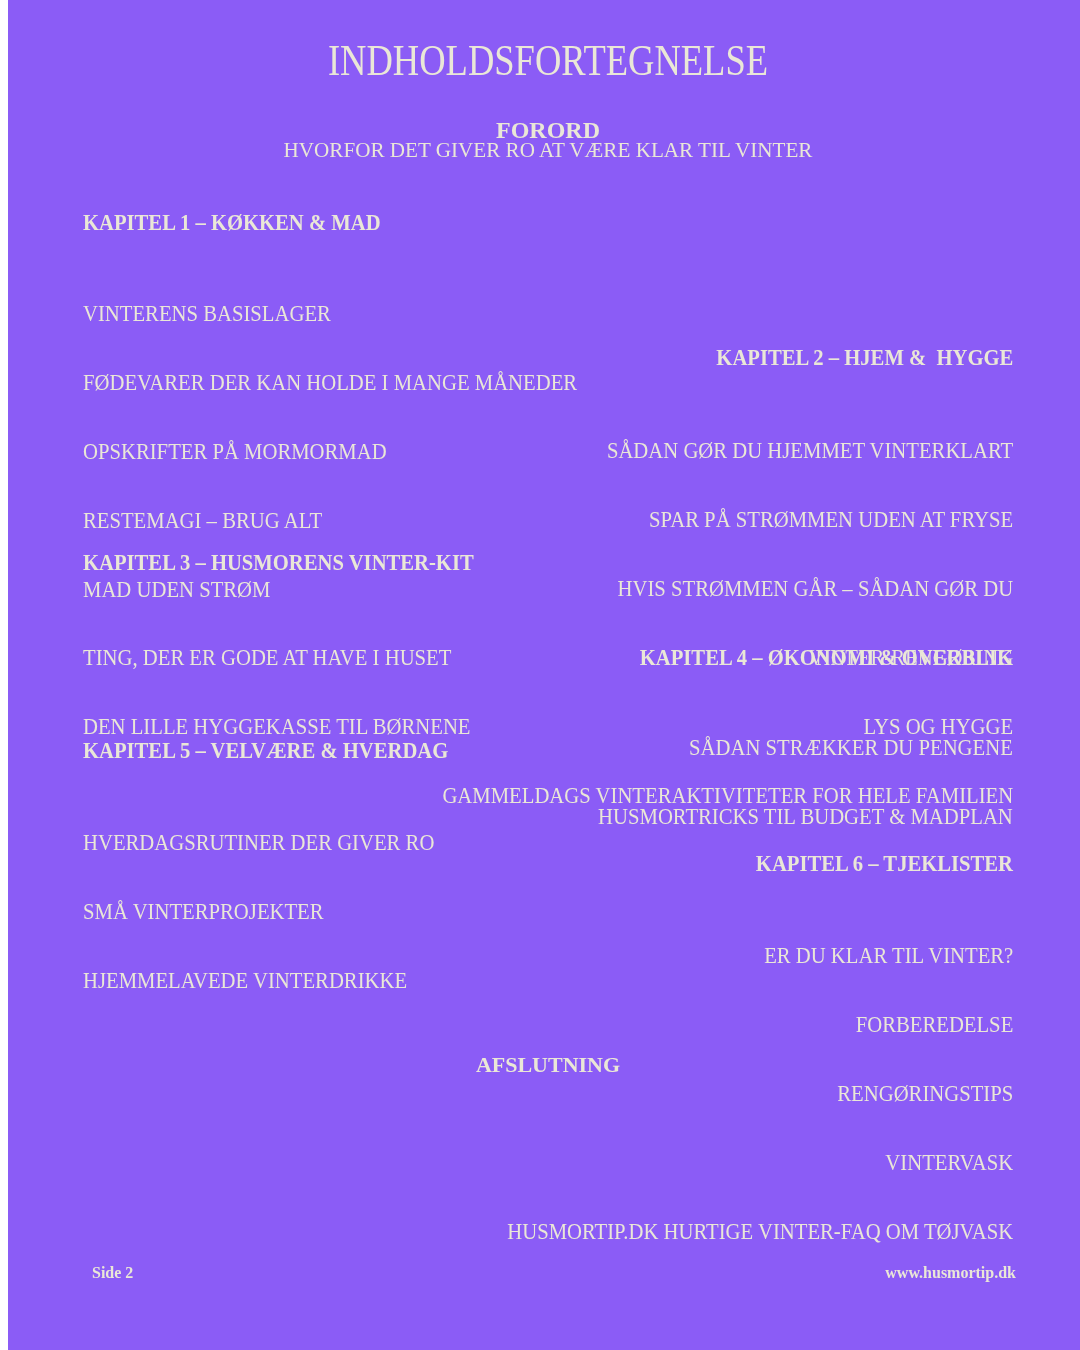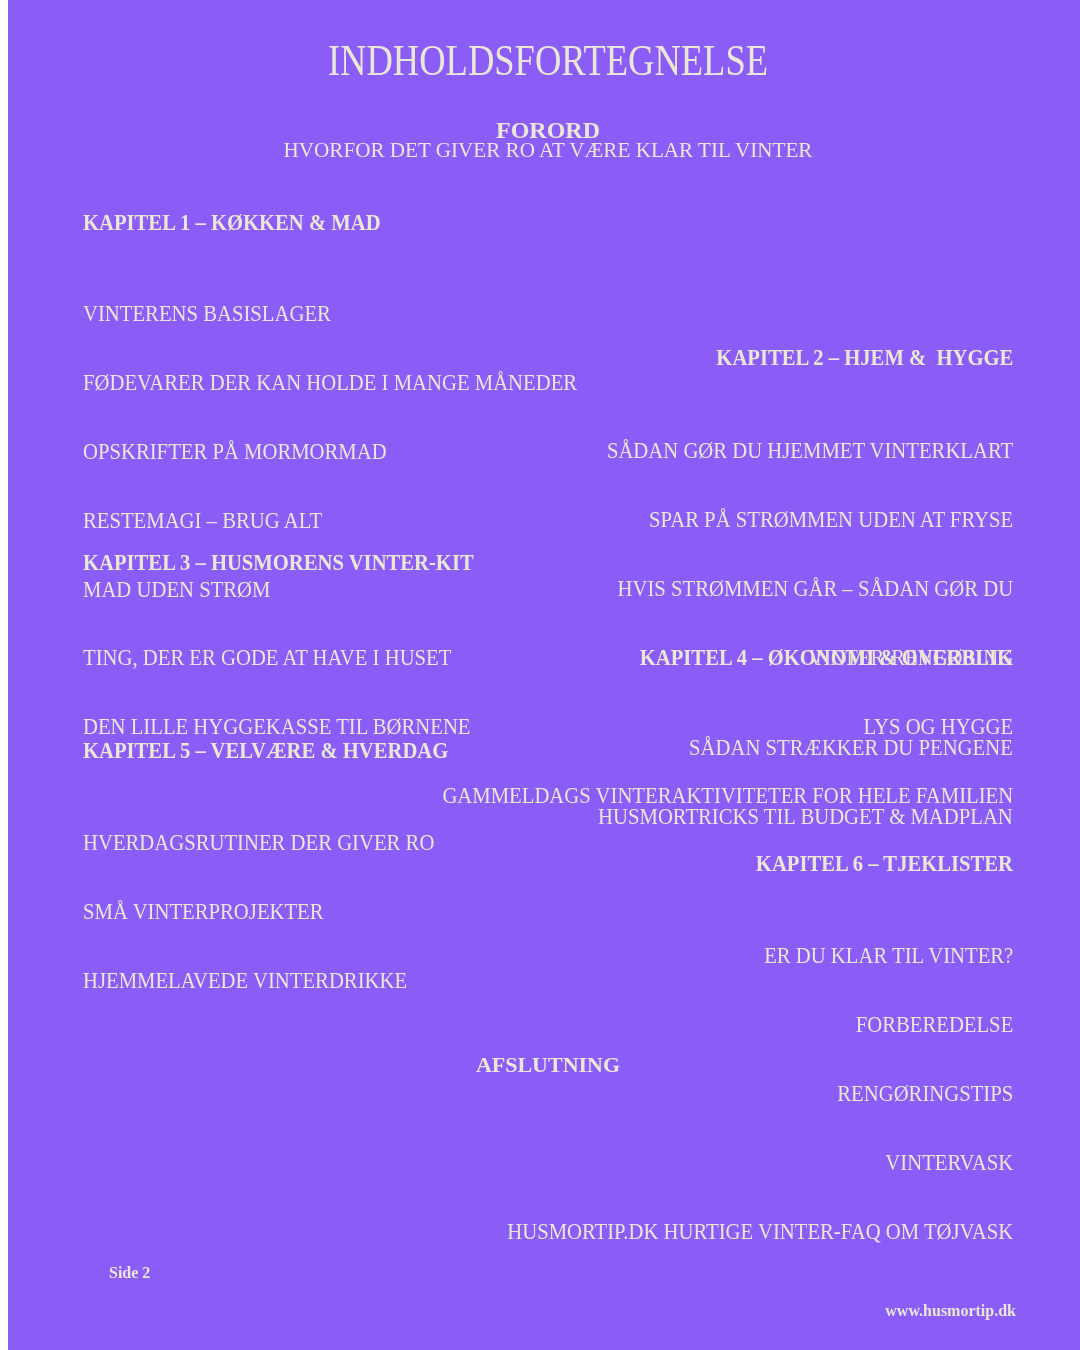--- a/index.html
+++ b/index.html
@@ -114,16 +114,16 @@
   <div class="ar items" style="top:898px">
     <div>ER DU KLAR TIL VINTER?</div>
     <div>FORBEREDELSE</div>
     <div>RENGØRINGSTIPS</div>
     <div>VINTERVASK</div>
     <div>HUSMORTIP.DK HURTIGE VINTER-FAQ OM TØJVASK</div>
   </div>
 
   <div class="center closing" style="top:1054px">AFSLUTNING</div>
 
-  <div class="abs footer-text" style="top:1265px; left:101px">Side 2</div>
-  <div class="abs footer-text" style="top:1303px; right:72px">www.husmortip.dk</div>
+  <div class="abs footer-text" style="top:1265px; left:84px">Side 2</div>
+  <div class="abs footer-text" style="top:1265px; right:72px">www.husmortip.dk</div>
 
 </div>
 
 </body></html>

